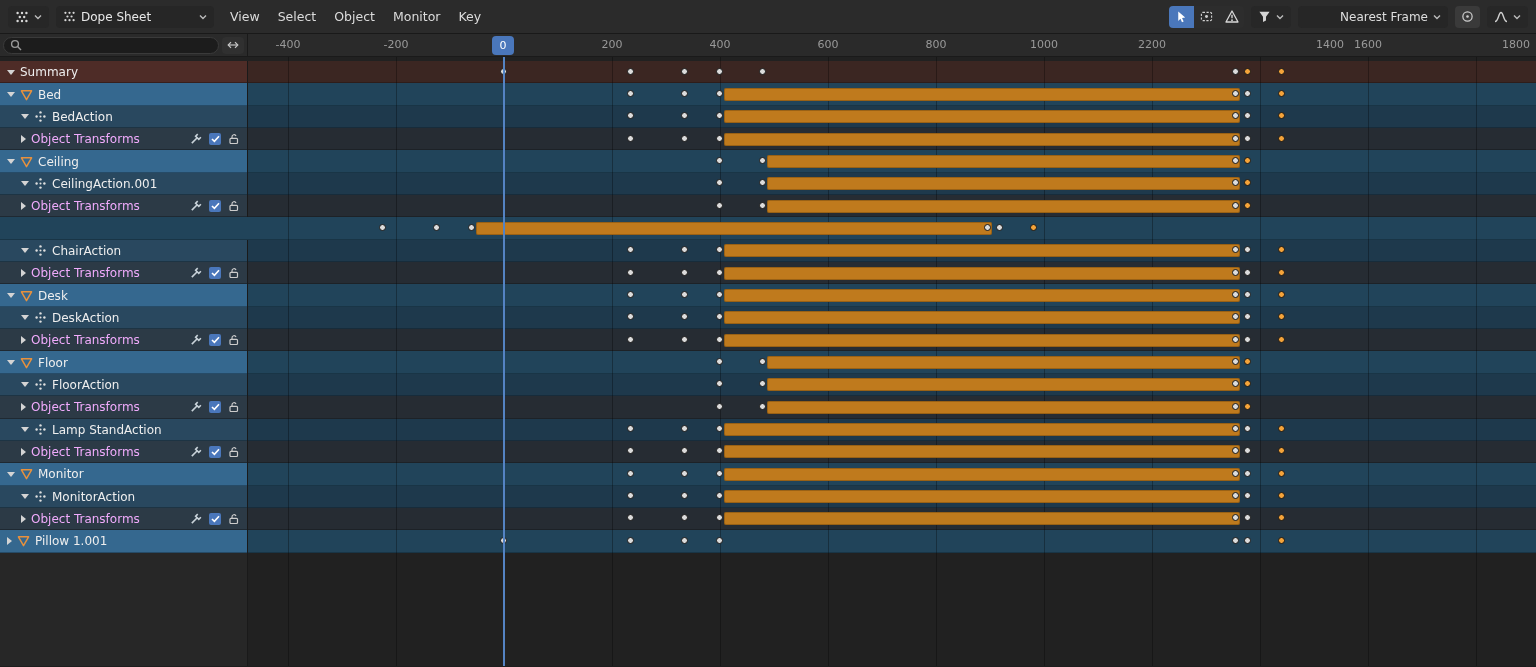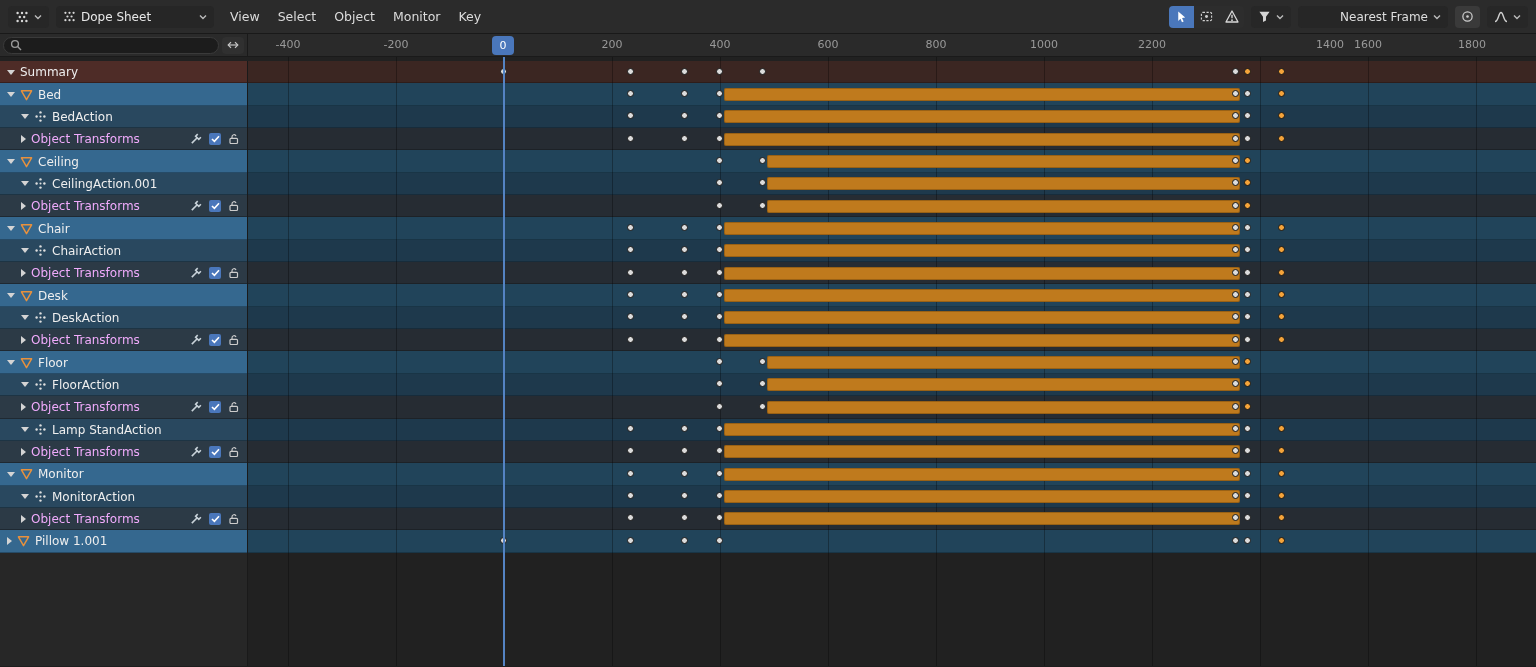--- a/index.html
+++ b/index.html
@@ -191,21 +191,21 @@
     <span class="tick-label" style="left: 40px;">-400</span>
         <span class="tick-label" style="left: 148px;">-200</span>
         <span class="tick-label" style="left: 364px;">200</span>
         <span class="tick-label" style="left: 472px;">400</span>
         <span class="tick-label" style="left: 580px;">600</span>
         <span class="tick-label" style="left: 688px;">800</span>
         <span class="tick-label" style="left: 796px;">1000</span>
         <span class="tick-label" style="left: 904px;">2200</span>
         <span class="tick-label" style="left: 1038px; margin-left: 44px;">1400</span>
         <span class="tick-label" style="left: 1120px;">1600</span>
-        <span class="tick-label" style="left: 1224px;">1800</span>
+        <span class="tick-label" style="left: 1268px;">1800</span>
       </div>
   </div>
 
   <div id="content">
     <div id="grid-overlay">
         <div class="gridline" style="left: 40px;"></div>
         <div class="gridline" style="left: 148px;"></div>
         <div class="gridline" style="left: 256px;"></div>
         <div class="gridline" style="left: 364px;"></div>
         <div class="gridline" style="left: 472px;"></div>
@@ -366,27 +366,20 @@
           </div>
           <div class="cell-right">
             <div class="kbar" style="left: 519.2px; width: 472.5px;"></div>
             <div class="key" style="left: 468px;"></div>
             <div class="key" style="left: 511.2px;"></div>
             <div class="key" style="left: 983.7px;"></div>
             <div class="key sel" style="left: 996.12px;"></div>
           </div>
         </div>
         <div class="row object">
-          <div class="cell-left">
-            <span class="expander down"></span>
-            <svg width="13" height="12" viewBox="0 0 14 13">
-              <path d="M1.5 2 H12.5 L7 11.5 Z" fill="none" stroke="#e8913d" stroke-width="1.6" stroke-linejoin="round"></path>
-            </svg>
-            <span class="label">Chair</span>
-          </div>
           <div class="cell-right">
             <div class="kbar" style="left: 476px; width: 515.7px;"></div>
             <div class="key" style="left: 378.9px;"></div>
             <div class="key" style="left: 432.9px;"></div>
             <div class="key" style="left: 468px;"></div>
             <div class="key" style="left: 983.7px;"></div>
             <div class="key" style="left: 996.12px;"></div>
             <div class="key sel" style="left: 1029.6px;"></div>
           </div>
         </div>

